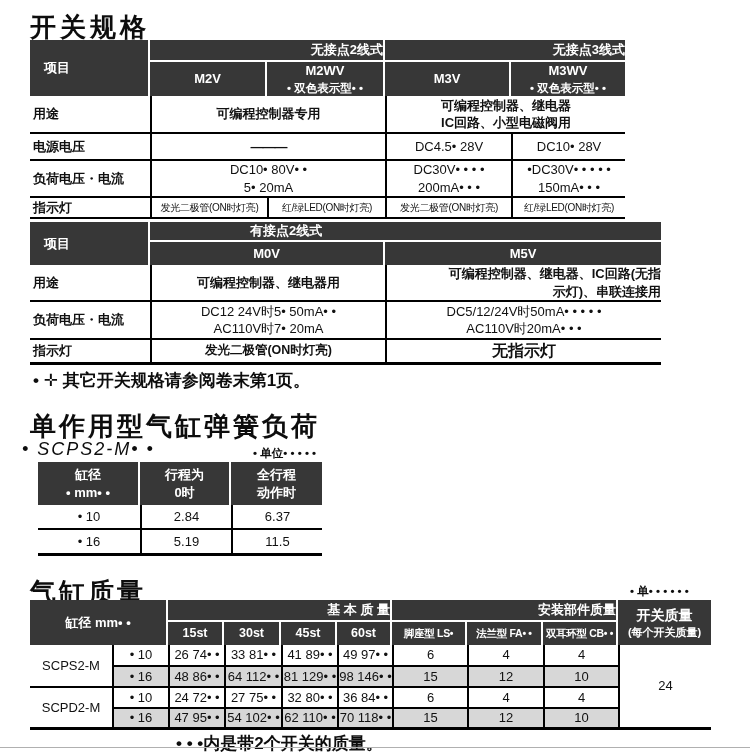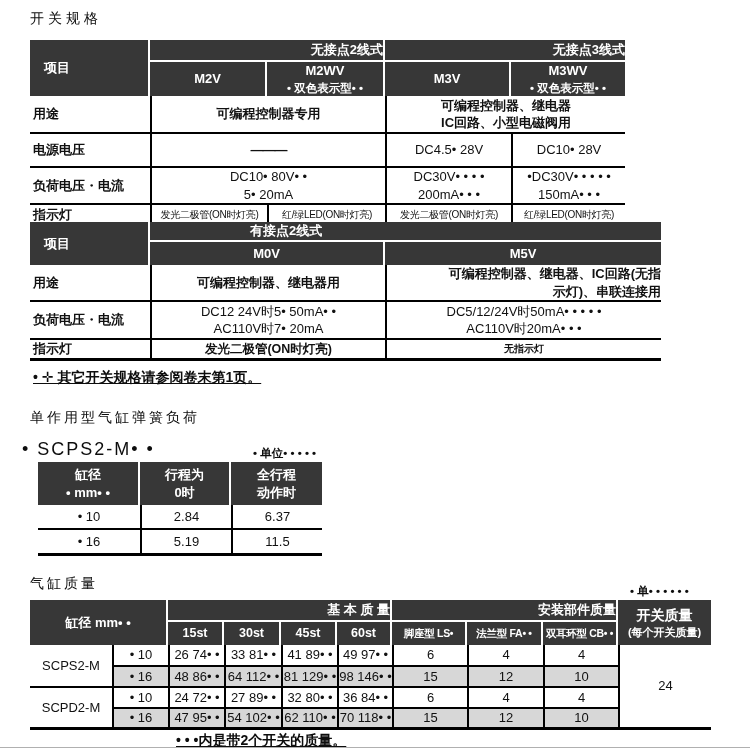--- a/index.html
+++ b/index.html
@@ -2,24 +2,24 @@
 <html><head>
 <meta charset="utf-8">
 <style>
   html,body{margin:0;padding:0;}
   body{
     width:750px;height:754px;position:relative;background:#ffffff;
     font-family:"Liberation Sans","DejaVu Sans",sans-serif;color:#111;
     overflow:hidden;
   }
   .abs{position:absolute;}
-  .sec-title{font-size:14px;font-weight:normal;letter-spacing:4px;color:#0d0d0d;}
+  .sec-title{font-size:26px;font-weight:bold;letter-spacing:4px;color:#0d0d0d;}
   .subtitle{font-size:18px;letter-spacing:2px;color:#0d0d0d;}
   .unit-note{font-size:11.5px;font-weight:bold;color:#0d0d0d;}
-  .footnote{font-size:14px;font-weight:bold;color:#0d0d0d;text-decoration:underline;}
+  .footnote{font-size:17px;font-weight:bold;color:#0d0d0d;}
 
   table{border-collapse:separate;border-spacing:0;table-layout:fixed;}
   td{padding:0;margin:0;text-align:center;vertical-align:middle;
      font-size:13px;line-height:1.35;white-space:pre-line;overflow:hidden;}
 
   
   .hdr{background:#373737;color:#fff;font-weight:bold;font-size:13px;}
   .hdr .sub{font-size:11.5px;font-weight:bold;margin-top:1px;}
   .wr{border-right:2px solid #fff;}
   .wb{border-bottom:2px solid #fff;text-align:right;}
@@ -67,21 +67,21 @@
     <td class="hdr wr"><div>M2WV</div><div class="sub">• 双色表示型• •</div></td>
     <td class="hdr wr">M3V</td>
     <td class="hdr"><div>M3WV</div><div class="sub">• 双色表示型• •</div></td>
   </tr>
   <tr style="height:38px">
     <td class="lbl bb">用途</td>
     <td colspan="2" class="vl bb cn">可编程控制器专用</td>
     <td colspan="2" class="vl bb cn">可编程控制器、继电器
 IC回路、小型电磁阀用</td>
   </tr>
-  <tr style="height:34px">
+  <tr style="height:27px">
     <td class="lbl bb">电源电压</td>
     <td colspan="2" class="vl bb dash">———</td>
     <td class="vl bb num">DC4.5• 28V</td>
     <td class="vl bb num">DC10• 28V</td>
   </tr>
   <tr style="height:37px">
     <td class="lbl bb">负荷电压・电流</td>
     <td colspan="2" class="vl bb num">DC10• 80V• •
 5• 20mA</td>
     <td class="vl bb num">DC30V• • • •
@@ -123,29 +123,29 @@
   <tr style="height:38px">
     <td class="lbl bb">负荷电压・电流</td>
     <td class="vl bb num">DC12 24V时5• 50mA• •
 AC110V时7• 20mA</td>
     <td class="vl bb num">DC5/12/24V时50mA• • • • •
 AC110V时20mA• • •</td>
   </tr>
   <tr style="height:21px">
     <td class="lbl bbt">指示灯</td>
     <td class="vl bbt cn" style="font-size:12.5px">发光二极管(ON时灯亮)</td>
-    <td class="vl bbt cn" style="font-size:10px">无指示灯</td>
+    <td class="vl bbt cn" style="font-size:16px">无指示灯</td>
   </tr>
 </tbody>
   </table>
 
 <div class="abs footnote" style="left:33px;top:369px;">• ✛ 其它开关规格请参阅卷末第1页。</div>
 
 <div class="abs sec-title" style="left:30px;top:409px;letter-spacing:3px;">单作用型气缸弹簧负荷</div>
-<div class="abs subtitle" style="left:22px;top:439px;">• SCPS2-M• •</div>
+<div class="abs subtitle" style="left:22px;top:439px;font-style:italic;">• SCPS2-M• •</div>
 <div class="abs unit-note" style="left:253px;top:446px;">• 单位• • • • •</div>
 
 <table class="abs" style="left:38px;top:462px;width:284px;">
   <colgroup>
       <col style="width:102px">
       <col style="width:91px">
       <col style="width:91px">
     </colgroup>
   <tbody>
       <tr style="height:43px">
@@ -221,21 +221,21 @@
     <td class="vl bb num gray">81 129• •</td>
     <td class="vl bb num gray">98 146• •</td>
     <td class="vl bb num gray">15</td>
     <td class="vl bb num gray">12</td>
     <td class="vl bb num gray">10</td>
   </tr>
   <tr style="height:21px">
     <td rowspan="2" class="bbt num">SCPD2-M</td>
     <td class="vl bb num">• 10</td>
     <td class="vl bb num">24 72• •</td>
-    <td class="vl bb num">27 89• •</td>
+    <td class="vl bb num">27 75• •</td>
     <td class="vl bb num">32 80• •</td>
     <td class="vl bb num">36 84• •</td>
     <td class="vl bb num">6</td>
     <td class="vl bb num">4</td>
     <td class="vl bb num">4</td>
   </tr>
   <tr style="height:21px">
     <td class="vl bbt num gray">• 16</td>
     <td class="vl bbt num gray">47 95• •</td>
     <td class="vl bbt num gray">54 102• •</td>

